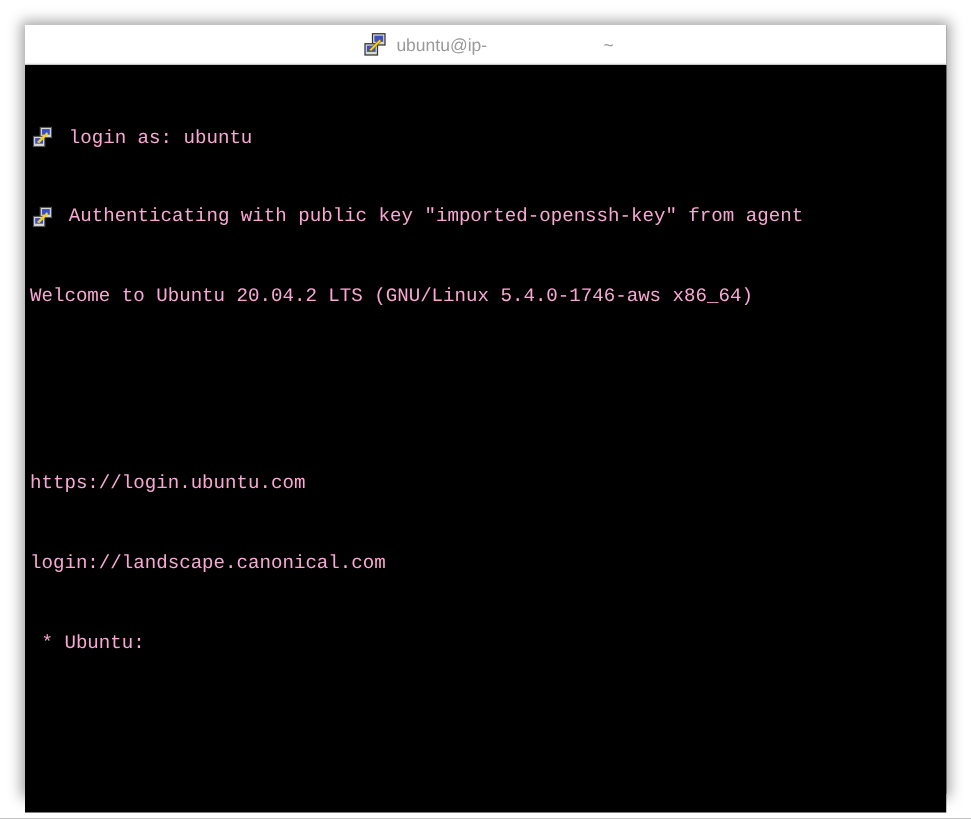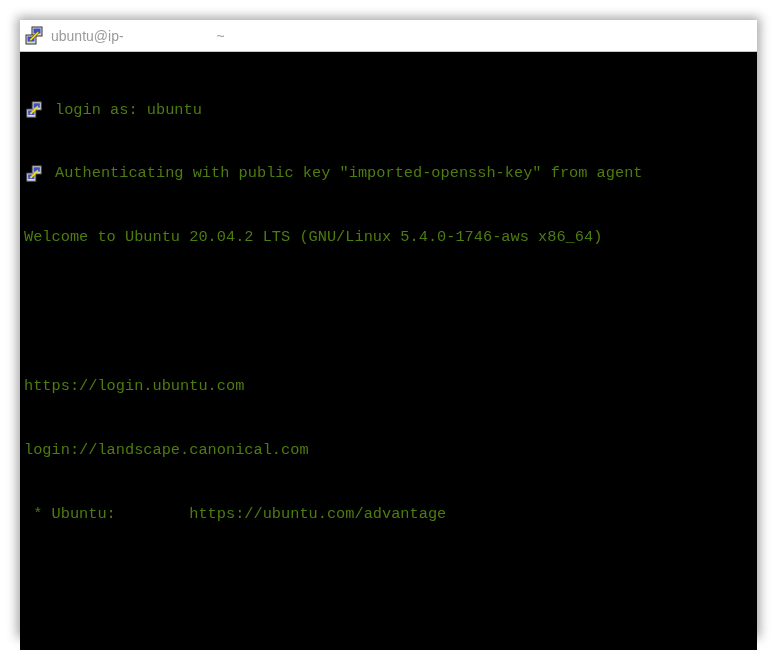--- a/index.html
+++ b/index.html
@@ -7,30 +7,30 @@
     width: 777px; height: 655px; background: #ffffff; position: relative; overflow: hidden;
     font-family: "Liberation Sans", sans-serif;
   }
   .window {
     position: absolute; left: 20px; top: 20px; width: 737px; height: 615px;
     background: #000; box-shadow: 0 0 10px 3px rgba(0,0,0,0.35);
   }
   .titlebar {
     position: absolute; left: 0; top: 0; width: 737px; height: 31px;
     background: #ffffff; border-bottom: 1px solid #c8c8c8;
-    display: flex; align-items: center;
+    display: flex; align-items: center; justify-content: center;
   }
   .title-icon { width: 20px; height: 20px; margin-left: 4px; margin-right: 7px; }
   .title-text { color: #9a9a9a; font-size: 14px; }
   .title-gap { display: inline-block; width: 93px; }
   .terminal {
     position: absolute; left: 0; top: 32px; width: 737px; height: 598px;
     background: #000;
     font-family: "Liberation Mono", monospace; font-size: 15.3px;
-    color: #4d7c0f; line-height: 21.3px;
+    color: #f9a8d4; line-height: 21.3px;
     padding: 5px 0 0 4px; box-sizing: border-box; white-space: pre;
   }
   .line { height: 21.3px; display: flex; align-items: center; }
   .line-icon { width: 20px; height: 18px; display: inline-block; margin-right: 11px; flex: 0 0 auto; }
 </style>
 </head>
 <body>
 
 <div class="window">
   <div class="titlebar">
@@ -65,21 +65,21 @@
         <rect x="3.5" y="10.5" width="7" height="5" fill="#3a4fc8"></rect>
         <path d="M5 14 L14 5 L15 7 L7 15 Z" fill="#f2d21a"></path>
       </svg>
       <span>Authenticating with public key "imported-openssh-key" from agent</span>
     </div>
     <div class="line">Welcome to Ubuntu 20.04.2 LTS (GNU/Linux 5.4.0-1746-aws x86_64)</div>
     <div class="line"></div>
 
     <div class="line"><span>https://login.ubuntu.com</span></div>
     <div class="line"><span>login://landscape.canonical.com</span></div>
-    <div class="line"><span> * Ubuntu:        </span><span>https://ubuntu.com/advantage</span></div>
+    <div class="line"><span> * Ubuntu:        </span></div>
     <div class="line"></div>
 
     <div class="line">  System information as of Mon Apr 26 23:08:53 UTC 2021</div>
     
 
     
     
     
     
     

